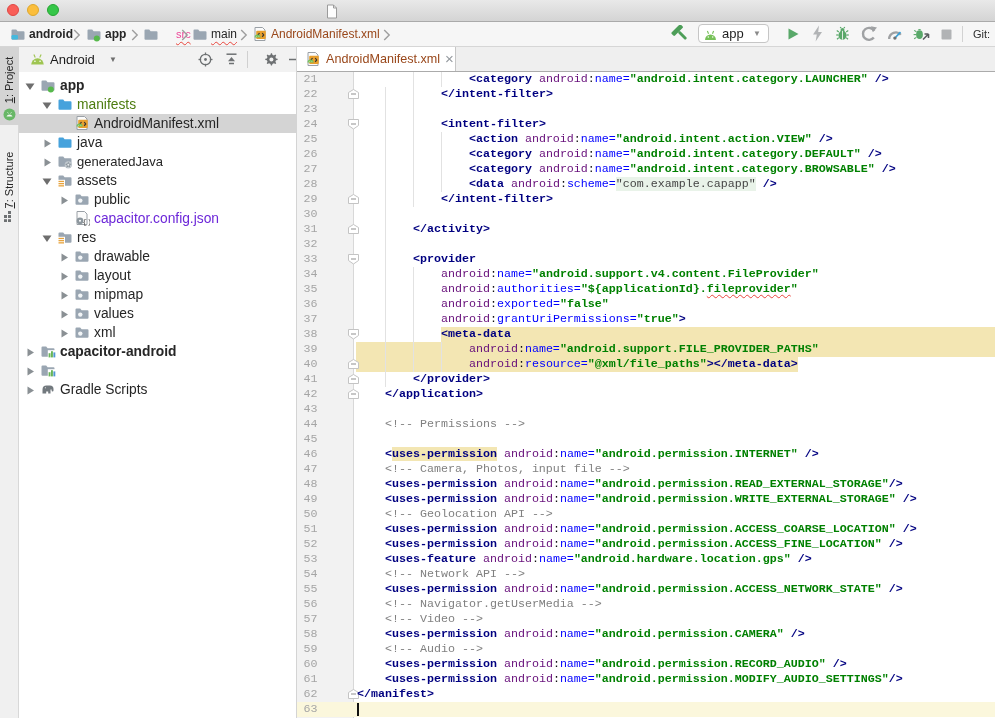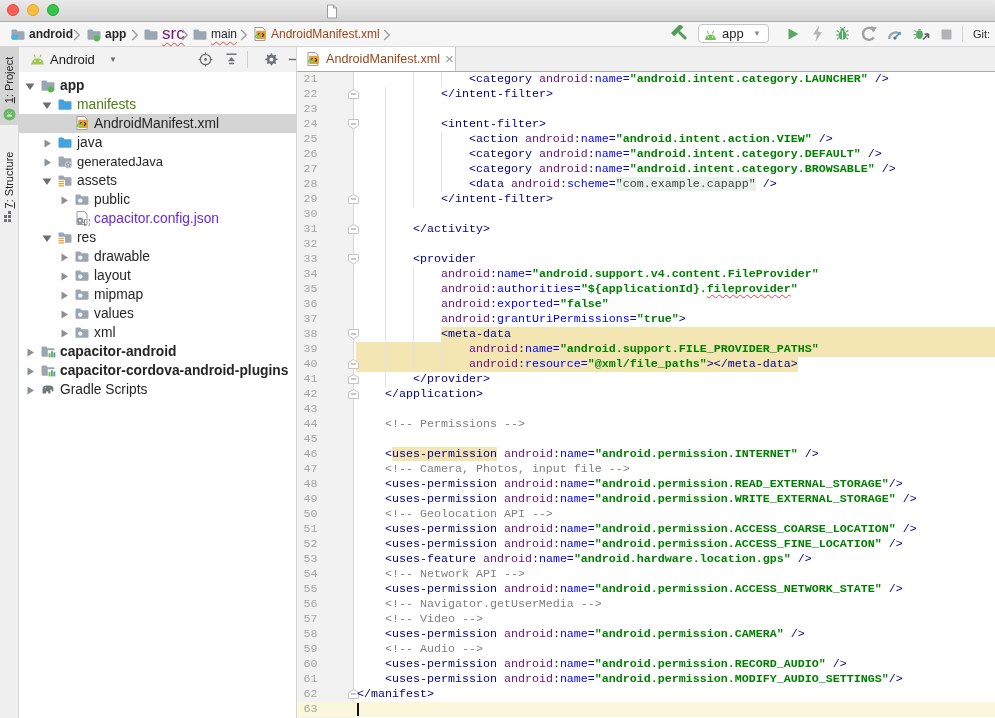--- a/index.html
+++ b/index.html
@@ -1,16 +1,16 @@
 <!DOCTYPE html>
 <html><head><meta charset="utf-8"><style>
 * { margin:0; padding:0; box-sizing:border-box; }
 body { width:995px; height:718px; position:relative; overflow:hidden; background:#fff;
        font-family:"Liberation Sans",sans-serif; }
-.t { color:#000080; font-weight:normal;margin-top:16px; }
+.t { color:#000080; font-weight:bold;margin-top:16px; }
 .p { color:#660E7A; }
 .n { color:#0000ff; }
 .v { color:#008000; font-weight:bold; }
 .c { color:#808080; }
 .k { color:#111; }
 pre { font-family:"Liberation Mono",monospace; font-size:11.67px; line-height:15px; }
 .fm { position:absolute; }
 </style></head>
 <body>
 
@@ -37,21 +37,21 @@
       <path d="M1.5 4.6 Q1.5 3.6 2.5 3.6 L6.2 3.6 L7.6 5.2 L13.5 5.2 Q14.5 5.2 14.5 6.2 L14.5 12.8 Q14.5 13.8 13.5 13.8 L2.5 13.8 Q1.5 13.8 1.5 12.8 Z" fill="#9AA6B2"></path>
       <circle cx="10.8" cy="12.6" r="3" fill="#57B94C"></circle>
     </svg></div>
 <div style="position:absolute;left:105px;top:22px;height:24px;line-height:24px;font-size:12px;color:#262626;font-weight:bold;">app</div>
 <div style="position:absolute;left:131px;top:27px"><svg width="8" height="16" viewBox="0 0 8 16" style="">
       <polyline points="1.2,3 6.2,8 1.2,13" fill="none" stroke="#9e9e9e" stroke-width="1.4"></polyline>
     </svg></div>
 <div style="position:absolute;left:143px;top:26px"><svg width="16" height="16" viewBox="0 0 16 16" style="">
       <path d="M1.5 4.6 Q1.5 3.6 2.5 3.6 L6.2 3.6 L7.6 5.2 L13.5 5.2 Q14.5 5.2 14.5 6.2 L14.5 12.8 Q14.5 13.8 13.5 13.8 L2.5 13.8 Q1.5 13.8 1.5 12.8 Z" fill="#9AA6B2"></path>
     </svg></div>
-<div style="position:absolute;left:162px;top:22px;height:24px;line-height:24px;font-size:17px;color:#701a75;text-decoration:underline;text-decoration-style:wavy;text-decoration-color:#e8453c;text-decoration-thickness:1px;text-underline-offset:3px;">src</div>
+<div style="position:absolute;left:176px;top:22px;height:24px;line-height:24px;font-size:11px;color:#ec4899;text-decoration:underline;text-decoration-style:wavy;text-decoration-color:#e8453c;text-decoration-thickness:1px;text-underline-offset:3px;">src</div>
 <div style="position:absolute;left:181px;top:27px"><svg width="8" height="16" viewBox="0 0 8 16" style="">
       <polyline points="1.2,3 6.2,8 1.2,13" fill="none" stroke="#9e9e9e" stroke-width="1.4"></polyline>
     </svg></div>
 <div style="position:absolute;left:192px;top:26px"><svg width="16" height="16" viewBox="0 0 16 16" style="">
       <path d="M1.5 4.6 Q1.5 3.6 2.5 3.6 L6.2 3.6 L7.6 5.2 L13.5 5.2 Q14.5 5.2 14.5 6.2 L14.5 12.8 Q14.5 13.8 13.5 13.8 L2.5 13.8 Q1.5 13.8 1.5 12.8 Z" fill="#9AA6B2"></path>
     </svg></div>
 <div style="position:absolute;left:211px;top:22px;height:24px;line-height:24px;font-size:12px;color:#262626;text-decoration:underline;text-decoration-style:wavy;text-decoration-color:#e8453c;text-decoration-thickness:1px;text-underline-offset:3px;">main</div>
 <div style="position:absolute;left:240px;top:27px"><svg width="8" height="16" viewBox="0 0 8 16" style="">
       <polyline points="1.2,3 6.2,8 1.2,13" fill="none" stroke="#9e9e9e" stroke-width="1.4"></polyline>
     </svg></div>
@@ -317,21 +317,20 @@
 <div style="position:absolute;left:4px;top:317px"><svg width="13" height="13" viewBox="0 0 13 13" style="">
         <polygon points="4.5,2.5 11,6.5 4.5,10.5" fill="#8a9094"></polygon>
       </svg></div>
 <div style="position:absolute;left:21px;top:315px"><svg width="16" height="16" viewBox="0 0 16 16" style="">
         <path d="M1.5 4.6 Q1.5 3.6 2.5 3.6 L6.2 3.6 L7.6 5.2 L13.5 5.2 Q14.5 5.2 14.5 6.2 L14.5 12.8 Q14.5 13.8 13.5 13.8 L2.5 13.8 Q1.5 13.8 1.5 12.8 Z" fill="#9AA6B2"></path>
         <rect x="7.8" y="7.2" width="7.7" height="8" fill="#fff"></rect>
         <rect x="8.6" y="10.2" width="1.9" height="4.2" fill="#67B456"></rect>
         <rect x="11" y="8.2" width="1.9" height="6.2" fill="#67B456"></rect>
         <rect x="13.4" y="9.4" width="1.9" height="5" fill="#4F97D1"></rect>
       </svg></div>
-<div style="position:absolute;left:41px;top:314px;height:19px;line-height:19px;font-size:13.8px;font-weight:bold;color:#262626;white-space:nowrap">capacitor-cordova-android-plugins</div>
 <div style="position:absolute;left:4px;top:336px"><svg width="13" height="13" viewBox="0 0 13 13" style="">
         <polygon points="4.5,2.5 11,6.5 4.5,10.5" fill="#8a9094"></polygon>
       </svg></div>
 <div style="position:absolute;left:21px;top:334px"><svg width="16" height="16" viewBox="0 0 16 16" style="">
         <path d="M2.5 12.5 L2.5 8.5 Q2.5 4.5 6.5 4.5 L10 4.5 Q13.5 4.5 13.5 8 L13.5 9.5 Q13.5 10.5 12.5 10.5 Q11.6 10.5 11.6 9.5 L11.6 8.5 L10.5 8.5 L10.5 12.5 L8.2 12.5 L8.2 10.5 L6.2 10.5 L6.2 12.5 L2.5 12.5 Z" fill="#72797e"></path>
         <circle cx="5.4" cy="6.8" r="0.55" fill="#fff"></circle>
       </svg></div>
 <div style="position:absolute;left:41px;top:333px;height:19px;line-height:19px;font-size:13.8px;font-weight:normal;color:#262626;white-space:nowrap">Gradle Scripts</div>
 </div>
 <div style="position:absolute;left:296px;top:47px;width:1px;height:671px;background:#d4d4d4"></div>

